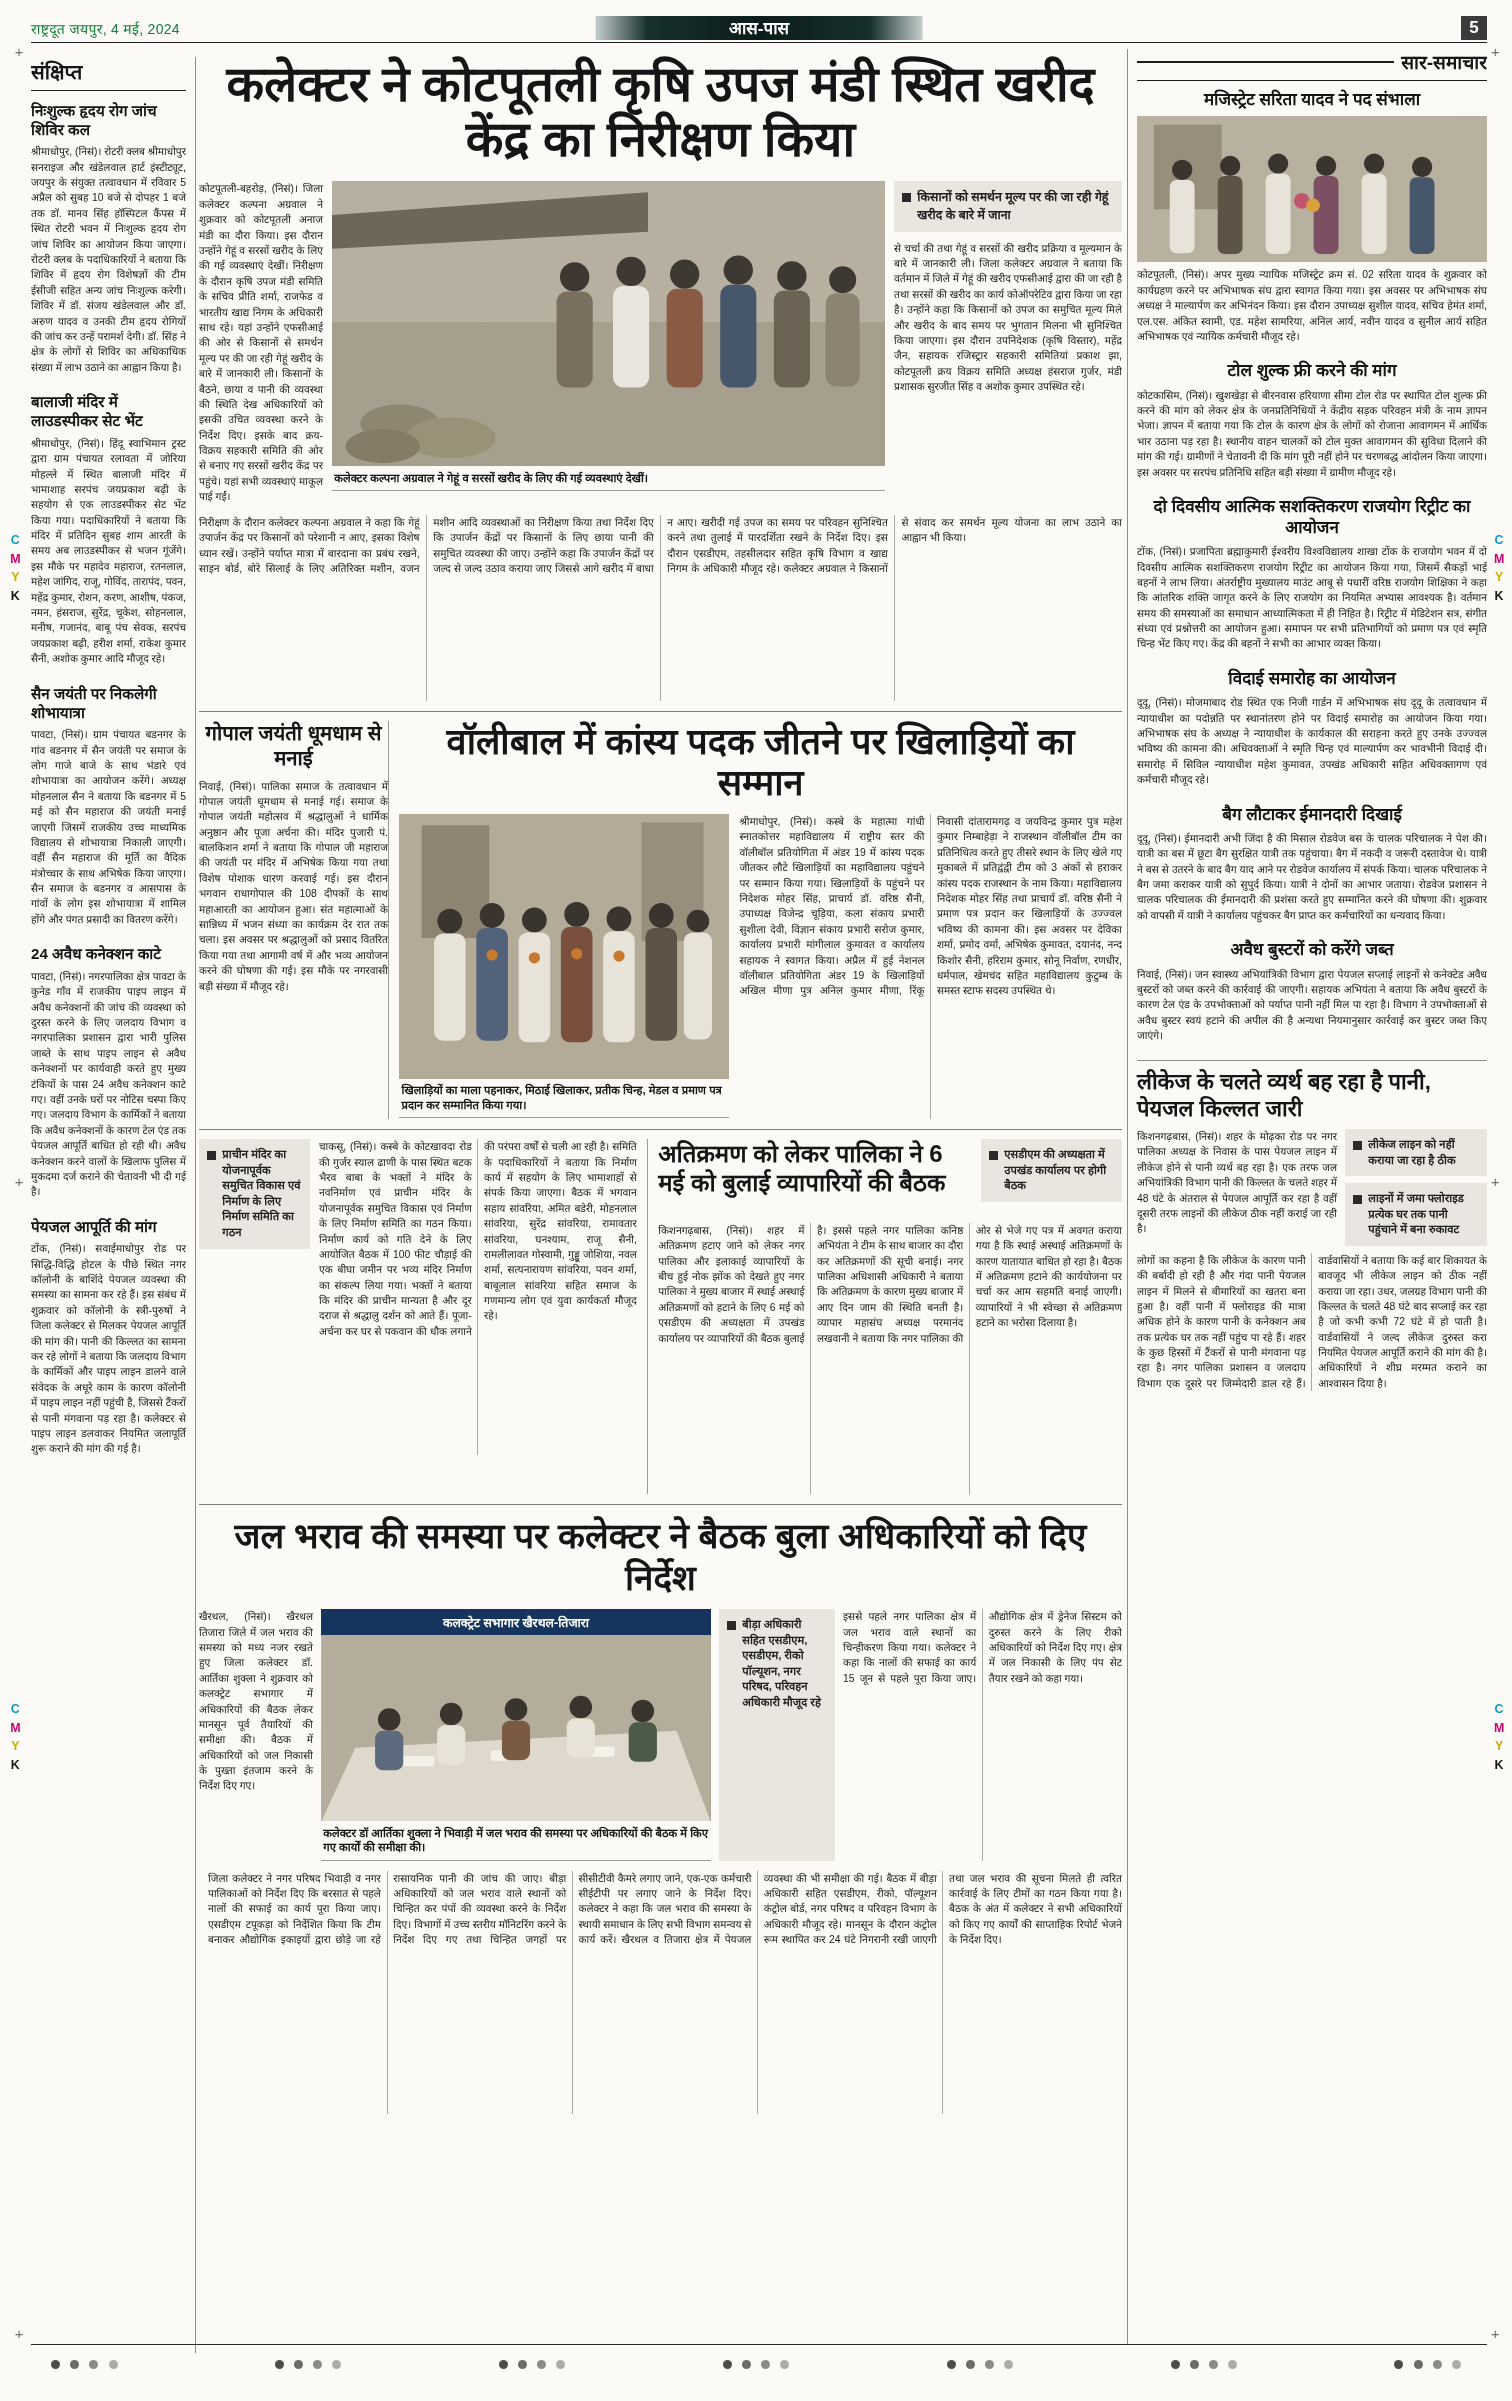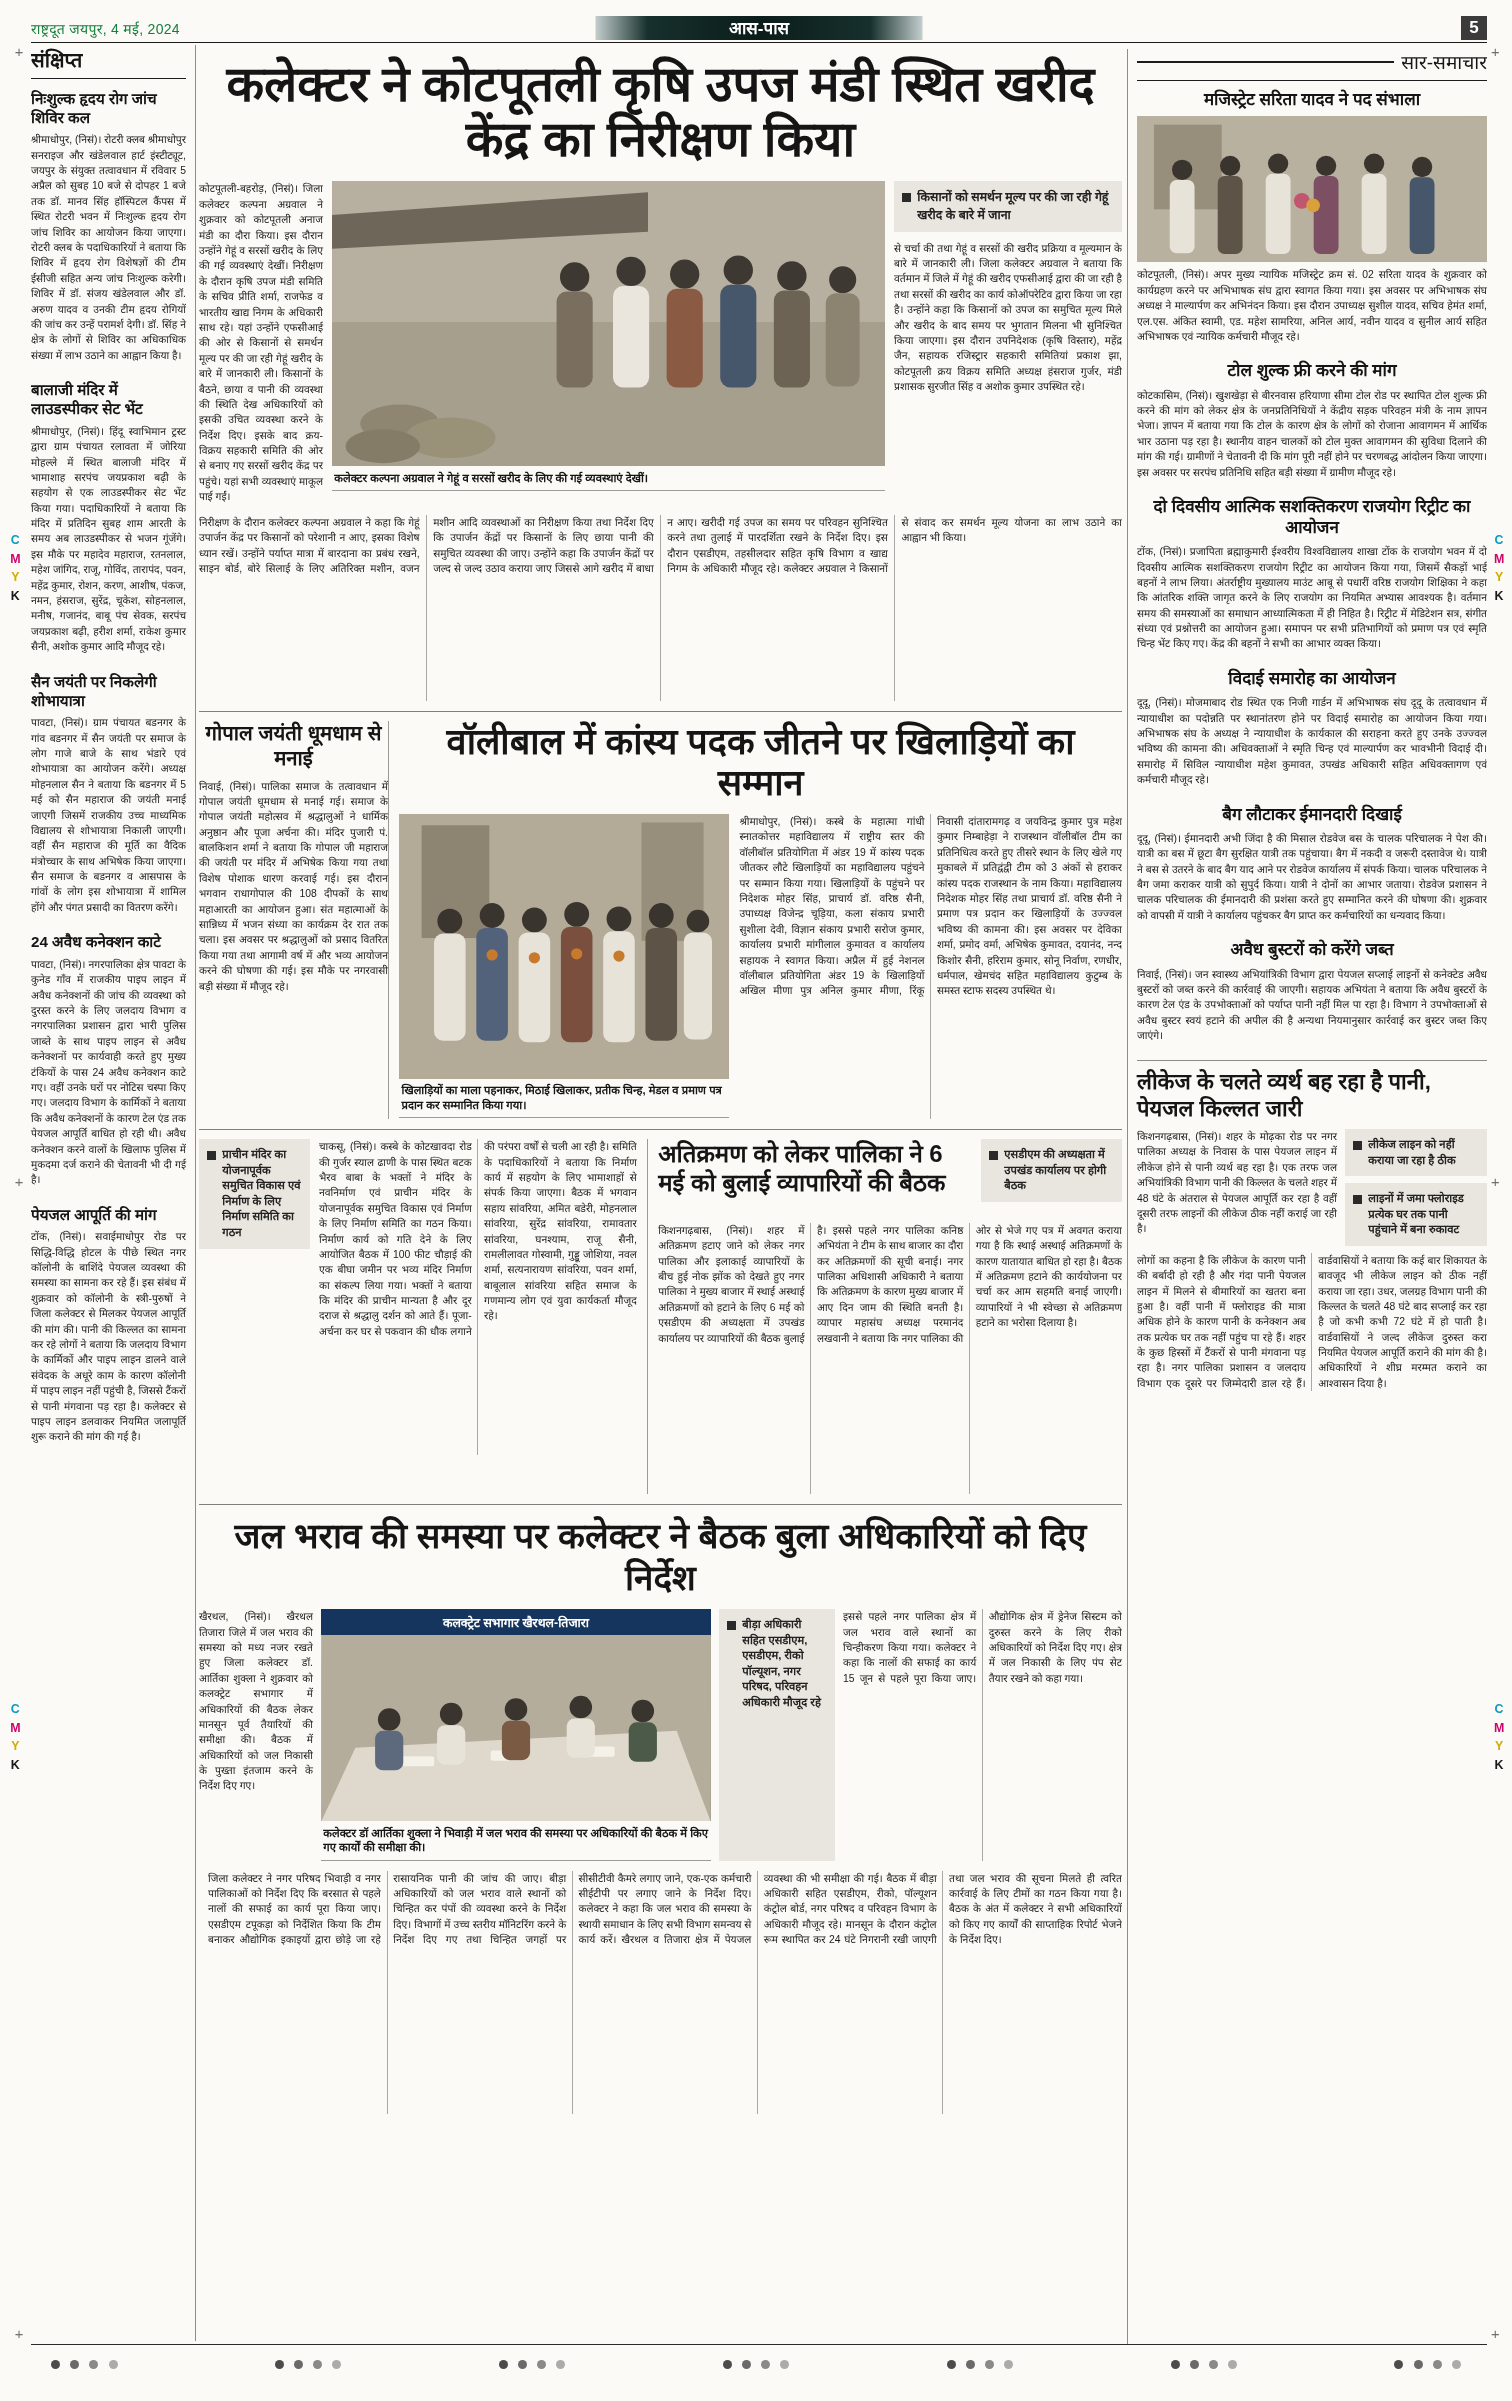--- a/index.html
+++ b/index.html
@@ -29,32 +29,32 @@
     font-weight:700; font-size:12.4px; line-height:1.38; color:#222; }
   .hl-box .sq { width:8.5px; height:8.5px; background:#2a2a2a; flex:none; margin-top:4px; }
   .photo { position:relative; background:linear-gradient(135deg,#c7c0ae,#a49c8a); overflow:hidden; }
   figcaption { font-weight:700; font-size:11.3px; line-height:1.3; padding:4.5px 2.3px; border-bottom:0.6px solid #9c9c98; text-align:left; }
   .cols-2 { column-count:2; column-gap:12.4px; column-rule:0.6px solid #a8a8a4; }
   .cols-3 { column-count:3; column-gap:12.4px; column-rule:0.6px solid #a8a8a4; }
   .cols-4 { column-count:4; column-gap:13.6px; column-rule:0.6px solid #a8a8a4; }
   .cols-5 { column-count:5; column-gap:12.4px; column-rule:0.6px solid #a8a8a4; }
 
   
-  .left-col { position:absolute; left:31px; top:45px; width:165px; height:2296px;
+  .left-col { position:absolute; left:31px; top:57px; width:165px; height:2296px;
     border-right:0.6px solid #8c8c88; padding-right:9px; overflow:hidden; }
   .kicker { font-size:20.3px; font-weight:700; border-bottom:1.7px solid #1c1c1c; padding-bottom:4.5px; margin-bottom:10.2px; }
   .short-item { margin-bottom:17px; }
   .short-item h3 { font-size:15.2px; line-height:1.25; font-weight:700; margin-bottom:5.6px; }
 
   
   .right-col { position:absolute; left:1127px; top:49px; width:360px; height:2296px;
     border-left:0.6px solid #8c8c88; padding-left:9px; overflow:hidden; }
   .rc-head { display:flex; align-items:center; gap:6.8px; border-bottom:1.7px solid #1c1c1c; padding-bottom:4.5px; margin-bottom:9px; }
   .rc-head .bar { flex:1; height:2.8px; background:#1c1c1c; }
-  .rc-head .t { font-size:19px; font-weight:400; }
+  .rc-head .t { font-size:19px; font-weight:700; }
   .news-item { margin-bottom:17px; }
   .news-item h3 { font-size:17px; line-height:1.22; font-weight:700; text-align:center; margin-bottom:5.6px; }
   .news-item .photo { height:146px; margin-bottom:5.6px; }
 
   .leakage { border-top:0.6px solid #8c8c88; padding-top:8px; }
   .leakage h2 { font-size:22px; line-height:1.2; font-weight:700; margin-bottom:6.8px; }
   .leak-row { display:flex; gap:8px; margin-bottom:6.8px; }
   .leak-row p.body { flex:1; }
   .leak-boxes { width:142px; display:flex; flex-direction:column; gap:7px; }
   .leak-boxes .hl-box { font-size:11.3px; }

